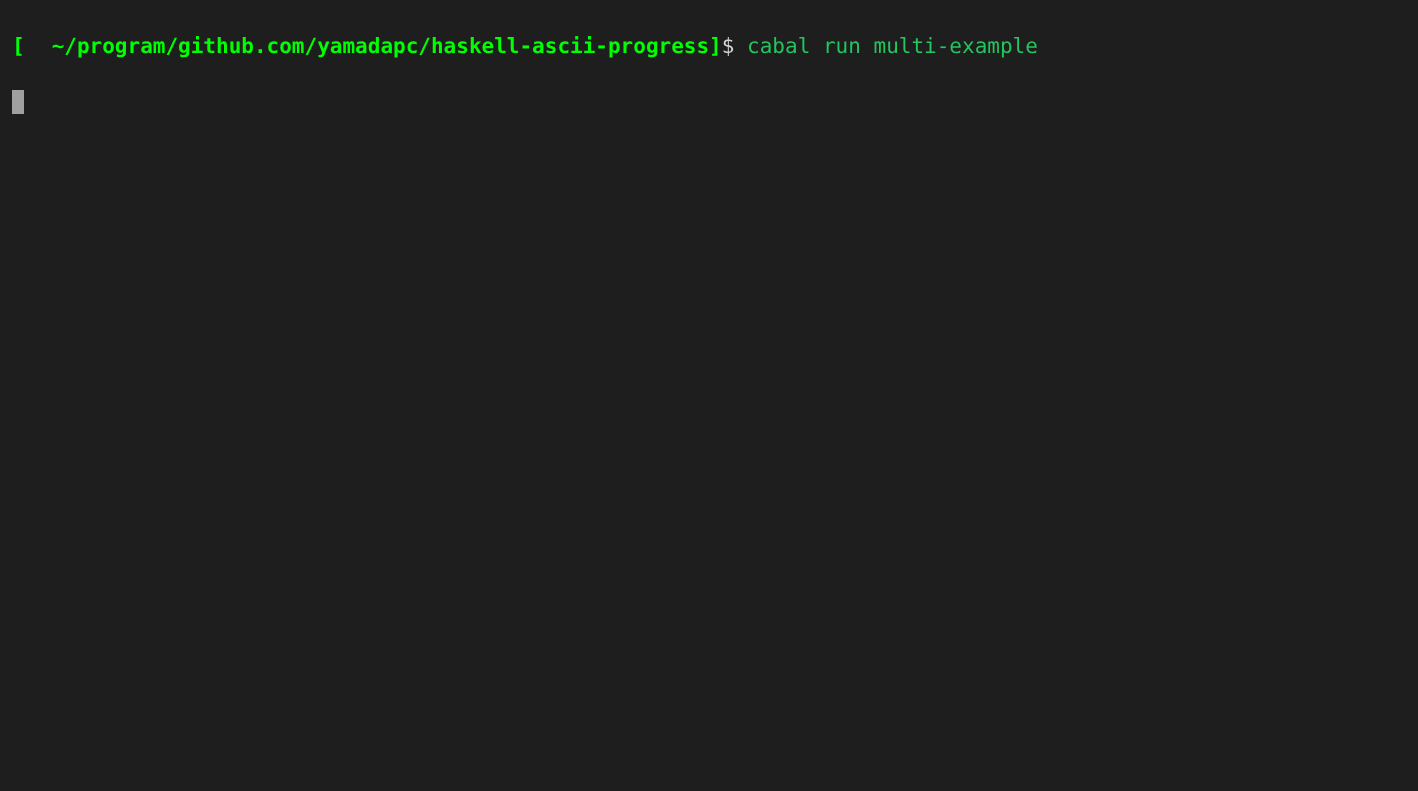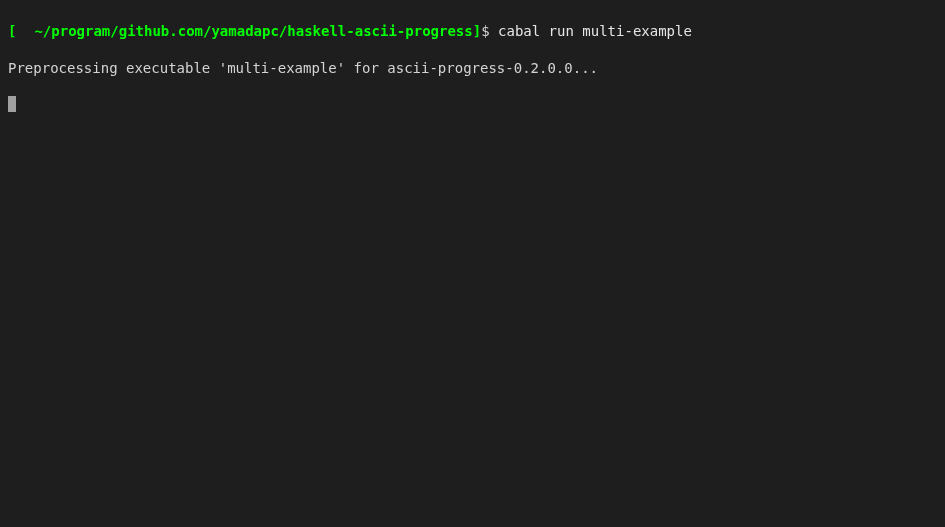--- a/index.html
+++ b/index.html
@@ -27,36 +27,35 @@
     }
     .prompt-path {
       color: #00ff00;
       font-weight: bold;
       margin-left: 18px;
     }
     .prompt-dollar {
       color: #d4d4d4;
     }
     .command {
-      color: #e5e5e5;
+      color: #22c55e;
     }
     .output {
       color: #d4d4d4;
     }
     .cursor {
       display: inline-block;
       width: 8px;
       height: 16px;
       background-color: #a0a0a0;
       vertical-align: text-bottom;
     }
     .line {
       display: block;
     }
   </style>
 </head>
 <body>
 
 <div class="terminal">
 <span class="line"><span class="prompt-bracket">[</span><span class="prompt-path">~/program/github.com/yamadapc/haskell-ascii-progress</span><span class="prompt-bracket">]</span><span class="prompt-dollar">$</span> <span class="command">cabal run multi-example</span></span>
-<span class="line output">Preprocessing executable 'multi-example' for ascii-progress-0.2.0.0...</span>
 <span class="line"><span class="cursor"></span></span>
 </div>
 
 </body></html>

